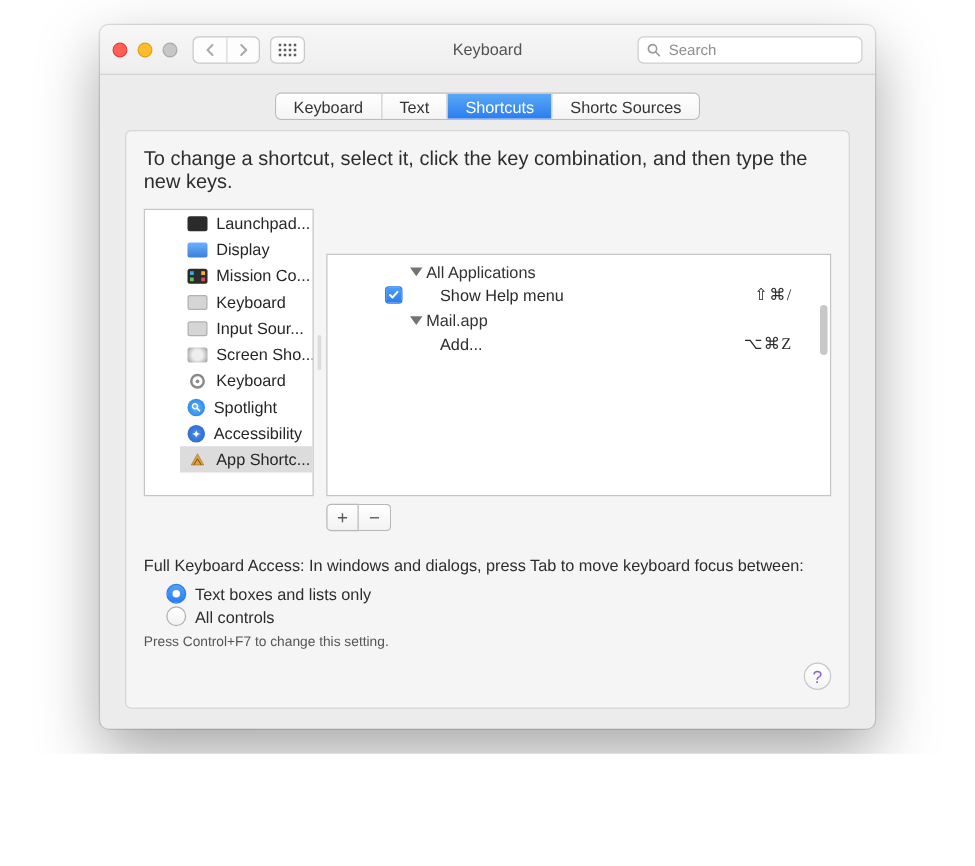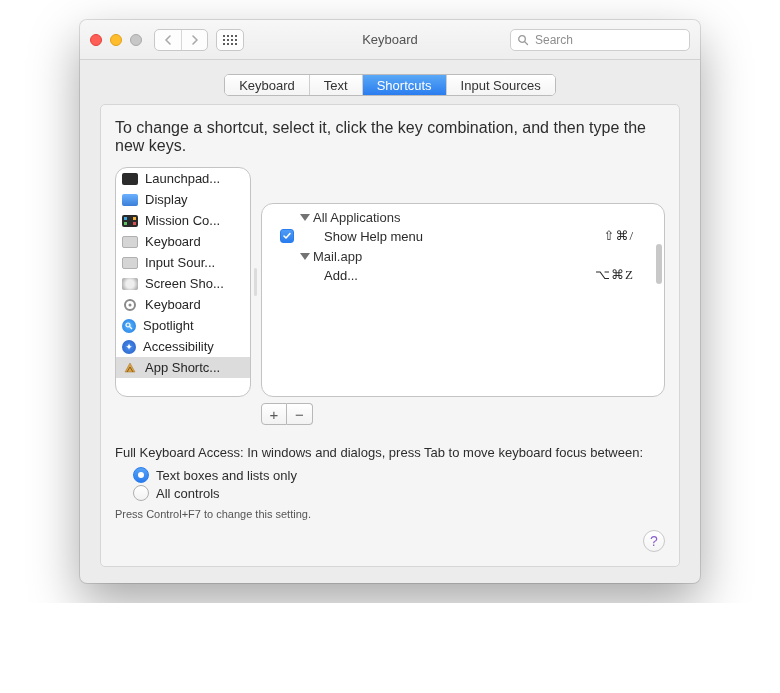--- a/index.html
+++ b/index.html
@@ -97,21 +97,21 @@
       border-radius:5px;
       background:#f6f5f5;
       padding:14px 14px 14px;
     }
     .hint { font-size:16px; color:#2d2d2d; margin-bottom:12px; }
 
     .split {
       display:flex; gap:10px; height:230px; position:relative;
     }
     .sidebar, .detail {
-      background:#fff; border:1px solid #c5c4c4; border-radius:12px;
+      background:#fff; border:1px solid #c5c4c4; border-radius:0;padding-left:28px;
     }
     .sidebar { width:136px; overflow:hidden; }
     .detail { flex:1; position:relative;margin-top:36px; }
 
     .source-list { list-style:none; }
     .source-list li {
       display:flex; align-items:center; gap:7px;
       padding:2px 6px; height:21px; font-size:13px; color:#262626;
       white-space:nowrap; overflow:hidden; text-overflow:ellipsis;
       cursor:pointer;
@@ -256,21 +256,21 @@
     </div>
   </div>
 
   <div class="content">
 
     <div class="tabs">
       <div class="tab-strip">
         <button class="tab">Keyboard</button>
         <button class="tab">Text</button>
         <button class="tab active">Shortcuts</button>
-        <button class="tab">Input Sources</button>
+        <button class="tab">Shortc Sources</button>
       </div>
     </div>
 
     <div class="panel">
       <div class="hint">To change a shortcut, select it, click the key combination, and then type the new keys.</div>
 
       <div class="split">
         <div class="sidebar">
           <ul class="source-list">
             <li>

